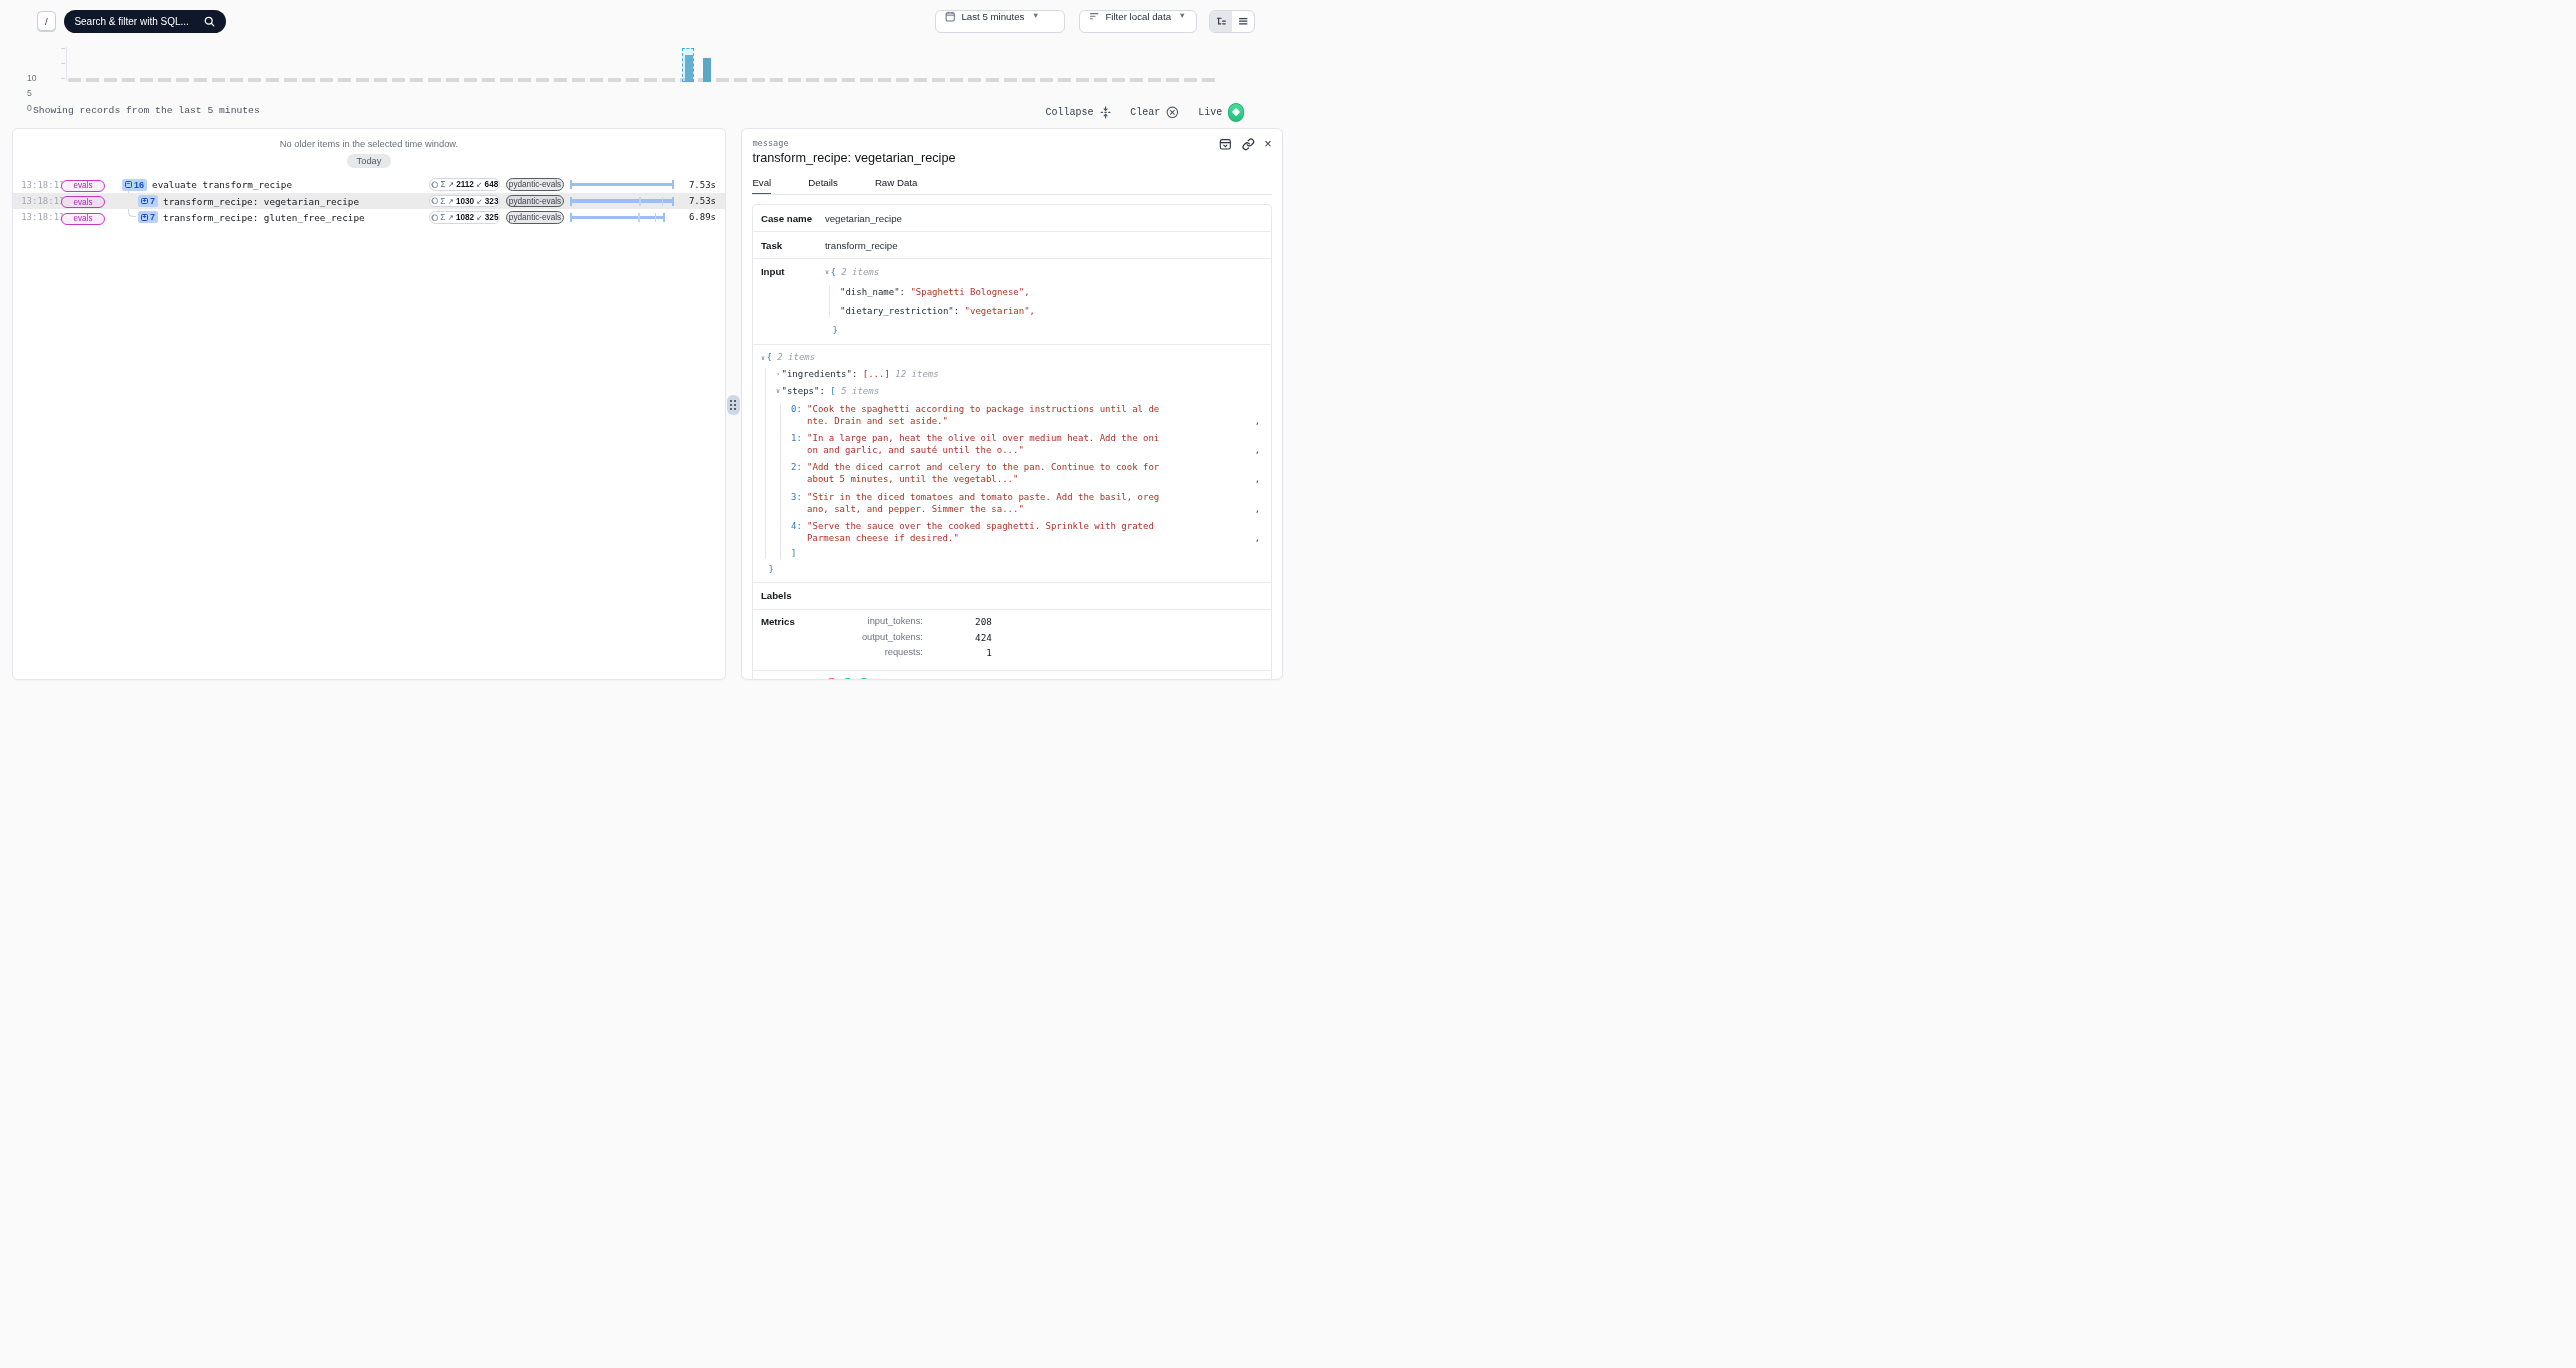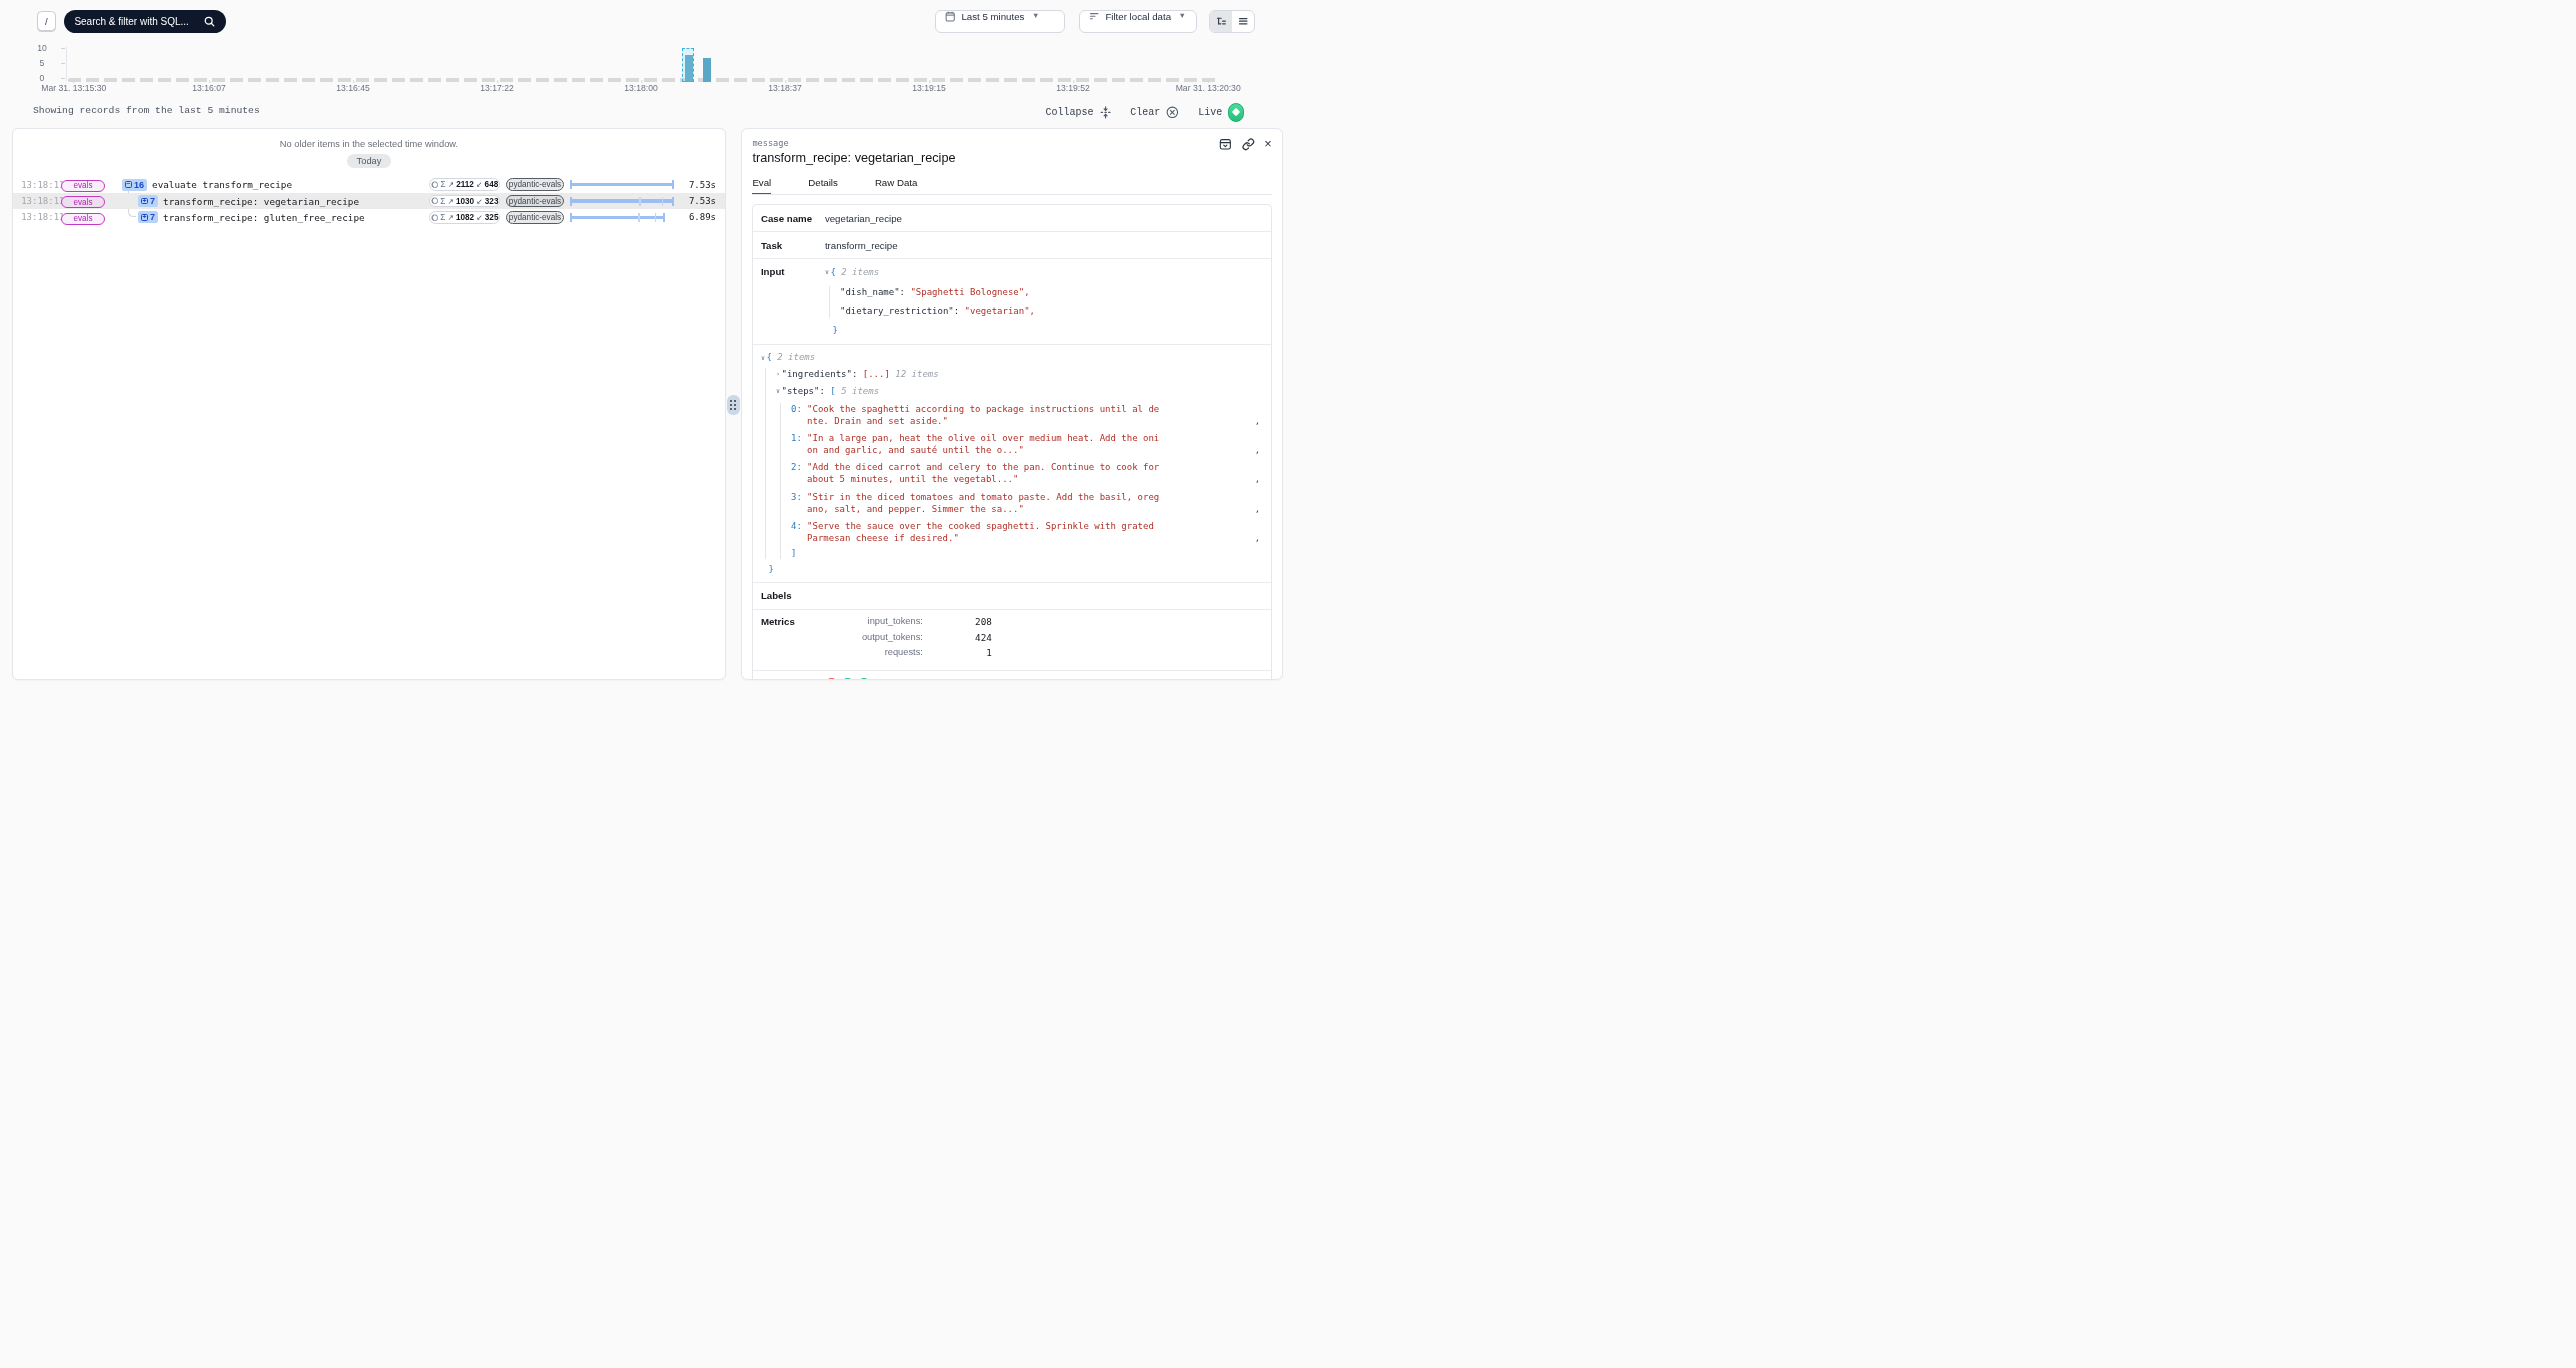--- a/index.html
+++ b/index.html
@@ -16,21 +16,21 @@
   .tb-btn { position:absolute; top:9.7px; height:23px; background:#fff; border:0.7px solid #d6dae0; border-radius:6px; display:flex; gap:6px; padding:0 9px; font-size:9.7px; color:#1f2937; cursor:pointer; }
   .tb-btn .chev { color:#6b7280; font-size:7.5px; margin-left:1.5px; }
   .btn-time { left:935px; width:130px; }
   .btn-filter { left:1079px; width:118px; }
   .seg-ctl { position:absolute; left:1209px; top:9.7px; width:46px; height:23px; background:#fff; border:0.7px solid #d6dae0; border-radius:6px; display:flex; overflow:hidden; }
   .seg { flex:1; display:flex; align-items:center; justify-content:center; cursor:pointer; }
   .seg.active { background:#e4e6ea; }
 
   
   .chart { position:absolute; left:0; top:37px; width:1288px; height:63px; }
-  .ylabel { position:absolute; width:30px; text-align:center; font-size:8.6px; color:#6b7280; left:27px; }
+  .ylabel { position:absolute; width:30px; text-align:left; font-size:8.6px; color:#6b7280; left:27px;margin-top:30px; }
   .ytick { position:absolute; width:3.7px; height:0.7px; background:#cfd3d8; left:61px; }
   .yaxis-line { position:absolute; left:66px; top:10.4px; width:0.7px; height:34px; background:#e3e6ea; }
   .plot { position:absolute; left:66px; top:4.5px; width:1152px; height:40px; }
   .dashline { position:absolute; left:1.5px; right:0; bottom:0; height:3.7px; background:repeating-linear-gradient(90deg,#d9d9d9 0 13.4px, transparent 13.4px 18px); border-radius:1.5px; }
   .chart-bar { position:absolute; bottom:0; width:8.2px; background:#5aa8c6; }
   .bar-1 { left:619px; }
   .bar-2 { left:637px; }
   .brush { position:absolute; left:616px; bottom:0; width:12px; height:34px; border:1.1px dashed #38b3e0; background:rgba(137,208,240,.22); }
   .xlabels { position:absolute; left:0; top:46px; width:1288px; height:12px; }
   .xlabel { position:absolute; transform:translateX(-50%); font-size:8.6px; color:#6b7280; white-space:nowrap; }
@@ -199,31 +199,20 @@
   <div class="ylabel" style="top:36px">0</div>
   <div class="ytick" style="top:11.2px"></div>
   <div class="ytick" style="top:26px"></div>
   <div class="ytick" style="top:41px"></div>
   <div class="yaxis-line"></div>
   <div class="plot">
     <div class="dashline"></div>
     <div class="chart-bar bar-1" style="height: 27px;"></div>
     <div class="chart-bar bar-2" style="height: 24px;"></div>
     <div class="brush"></div>
-  </div>
-  <div class="xlabels">
-    <div class="xlabel">Mar 31. 13:15:30</div>
-    <div class="xlabel">13:16:07</div>
-    <div class="xlabel">13:16:45</div>
-    <div class="xlabel">13:17:22</div>
-    <div class="xlabel">13:18:00</div>
-    <div class="xlabel">13:18:37</div>
-    <div class="xlabel">13:19:15</div>
-    <div class="xlabel">13:19:52</div>
-    <div class="xlabel">Mar 31. 13:20:30</div>
   </div>
 </div>
 
 <div class="statusrow">
   <div class="showing">Showing records from the last 5 minutes</div>
   <div class="right-ctls">
     <div class="ctl">
       <span>Collapse</span>
       <span>
         <svg width="11.2" height="12.7" viewBox="0 0 15 17" stroke="#4b5563" stroke-width="1.5" stroke-linecap="round" fill="none">

